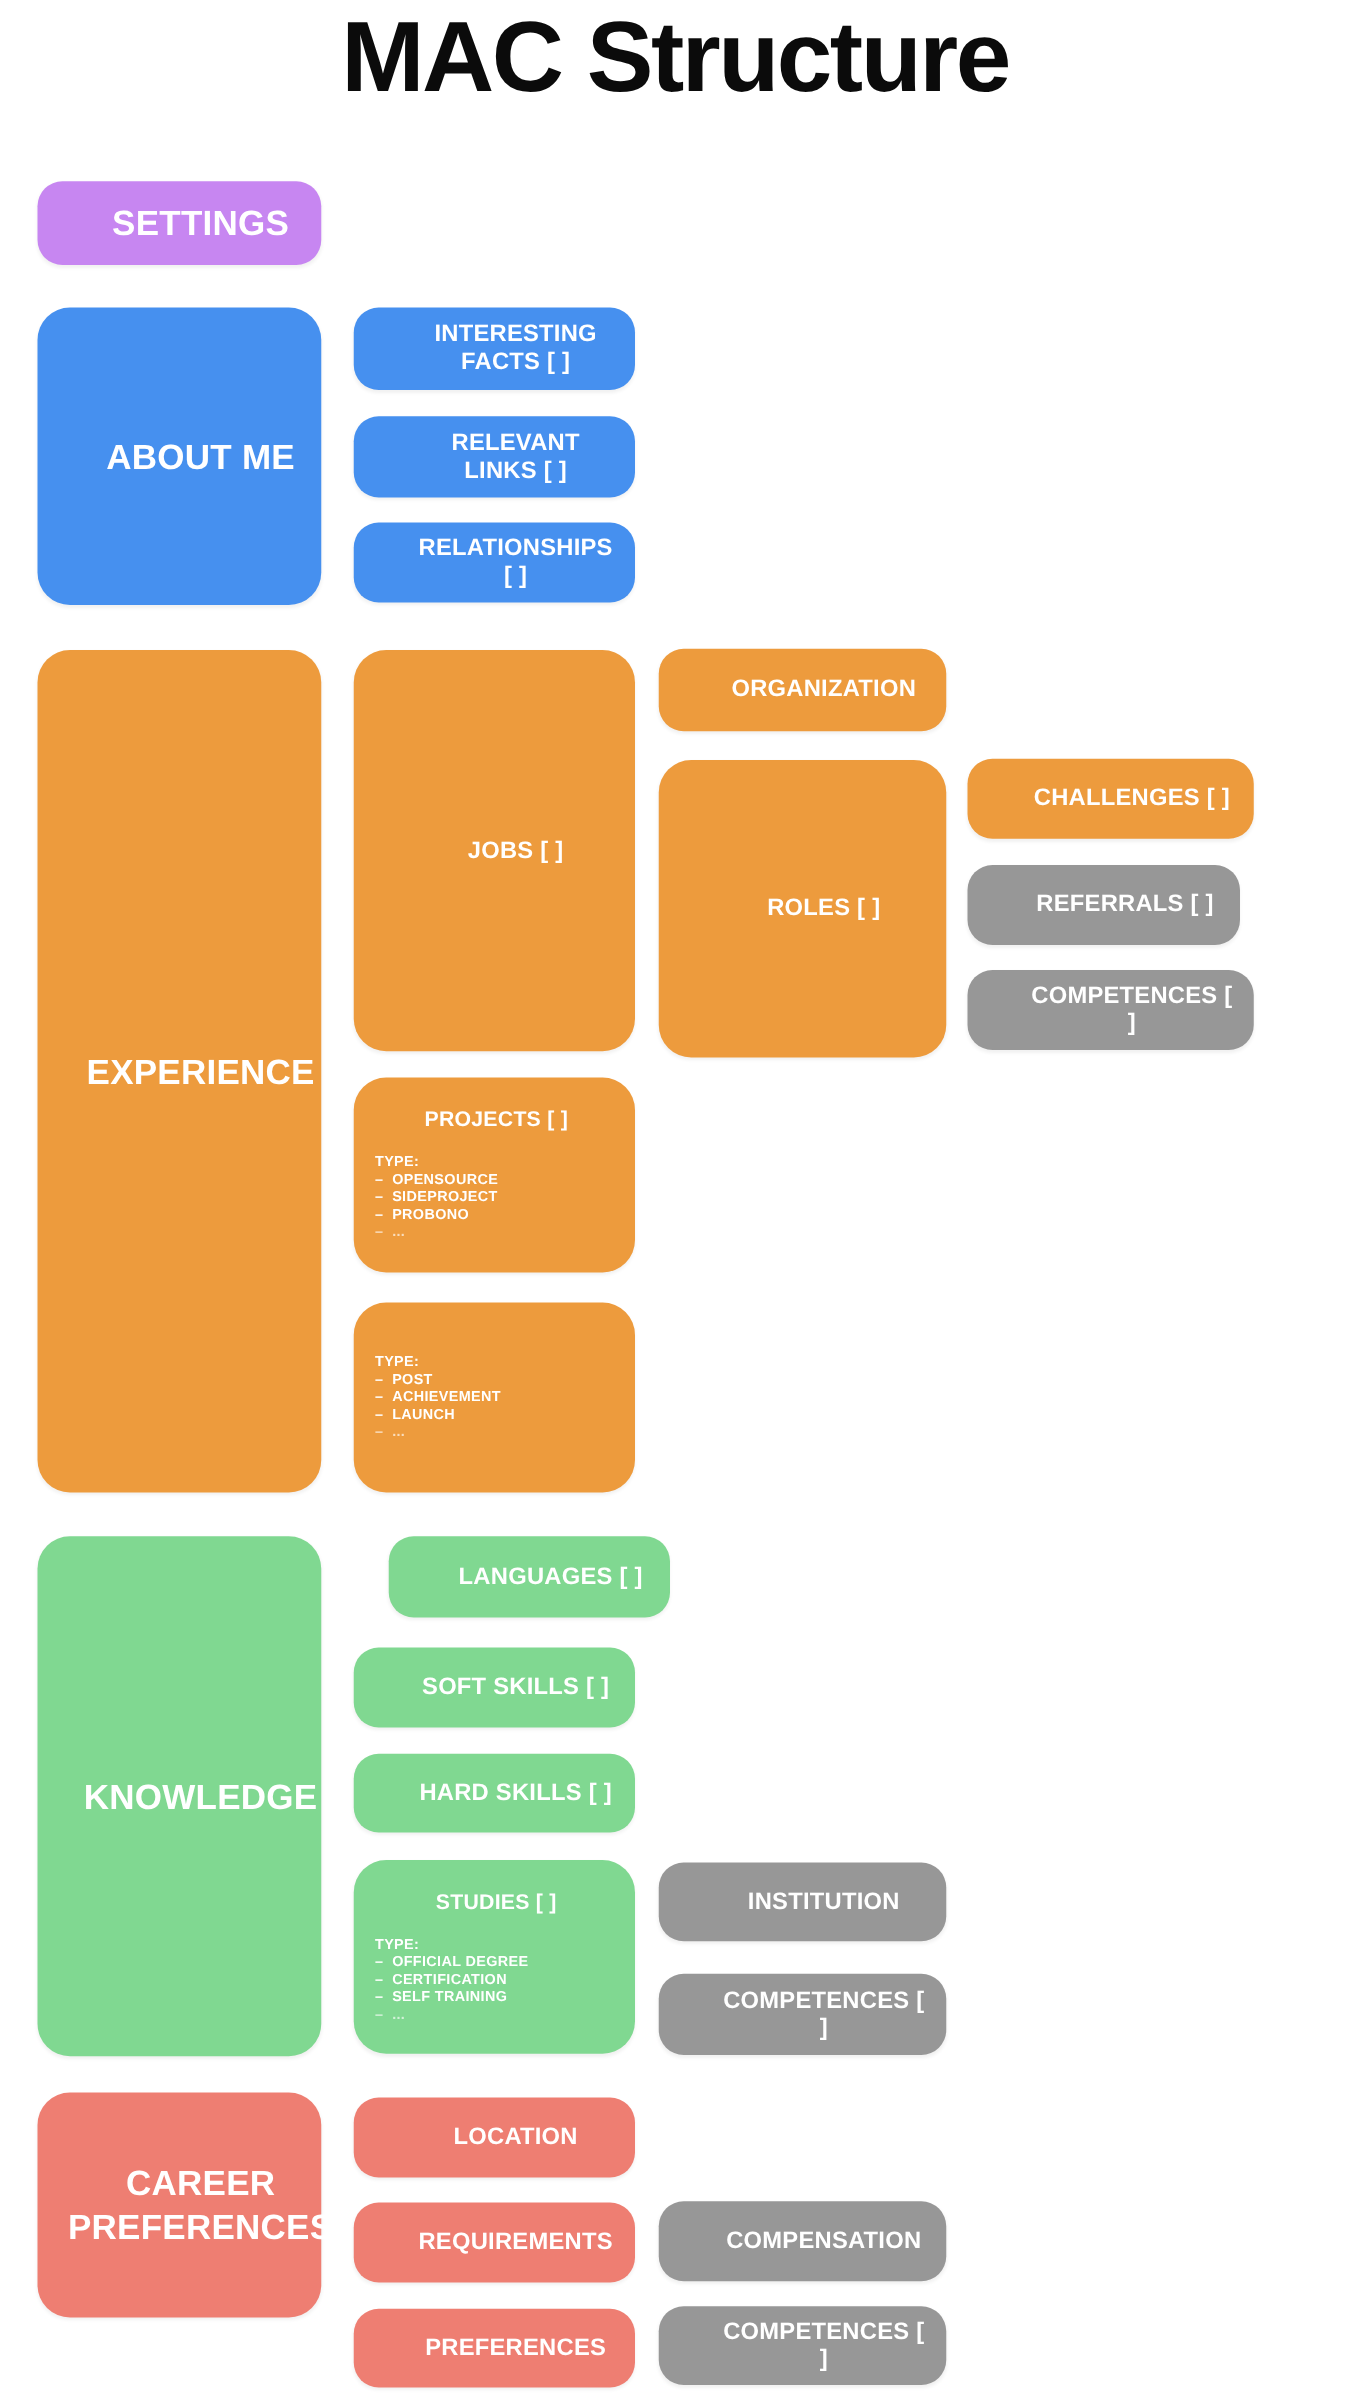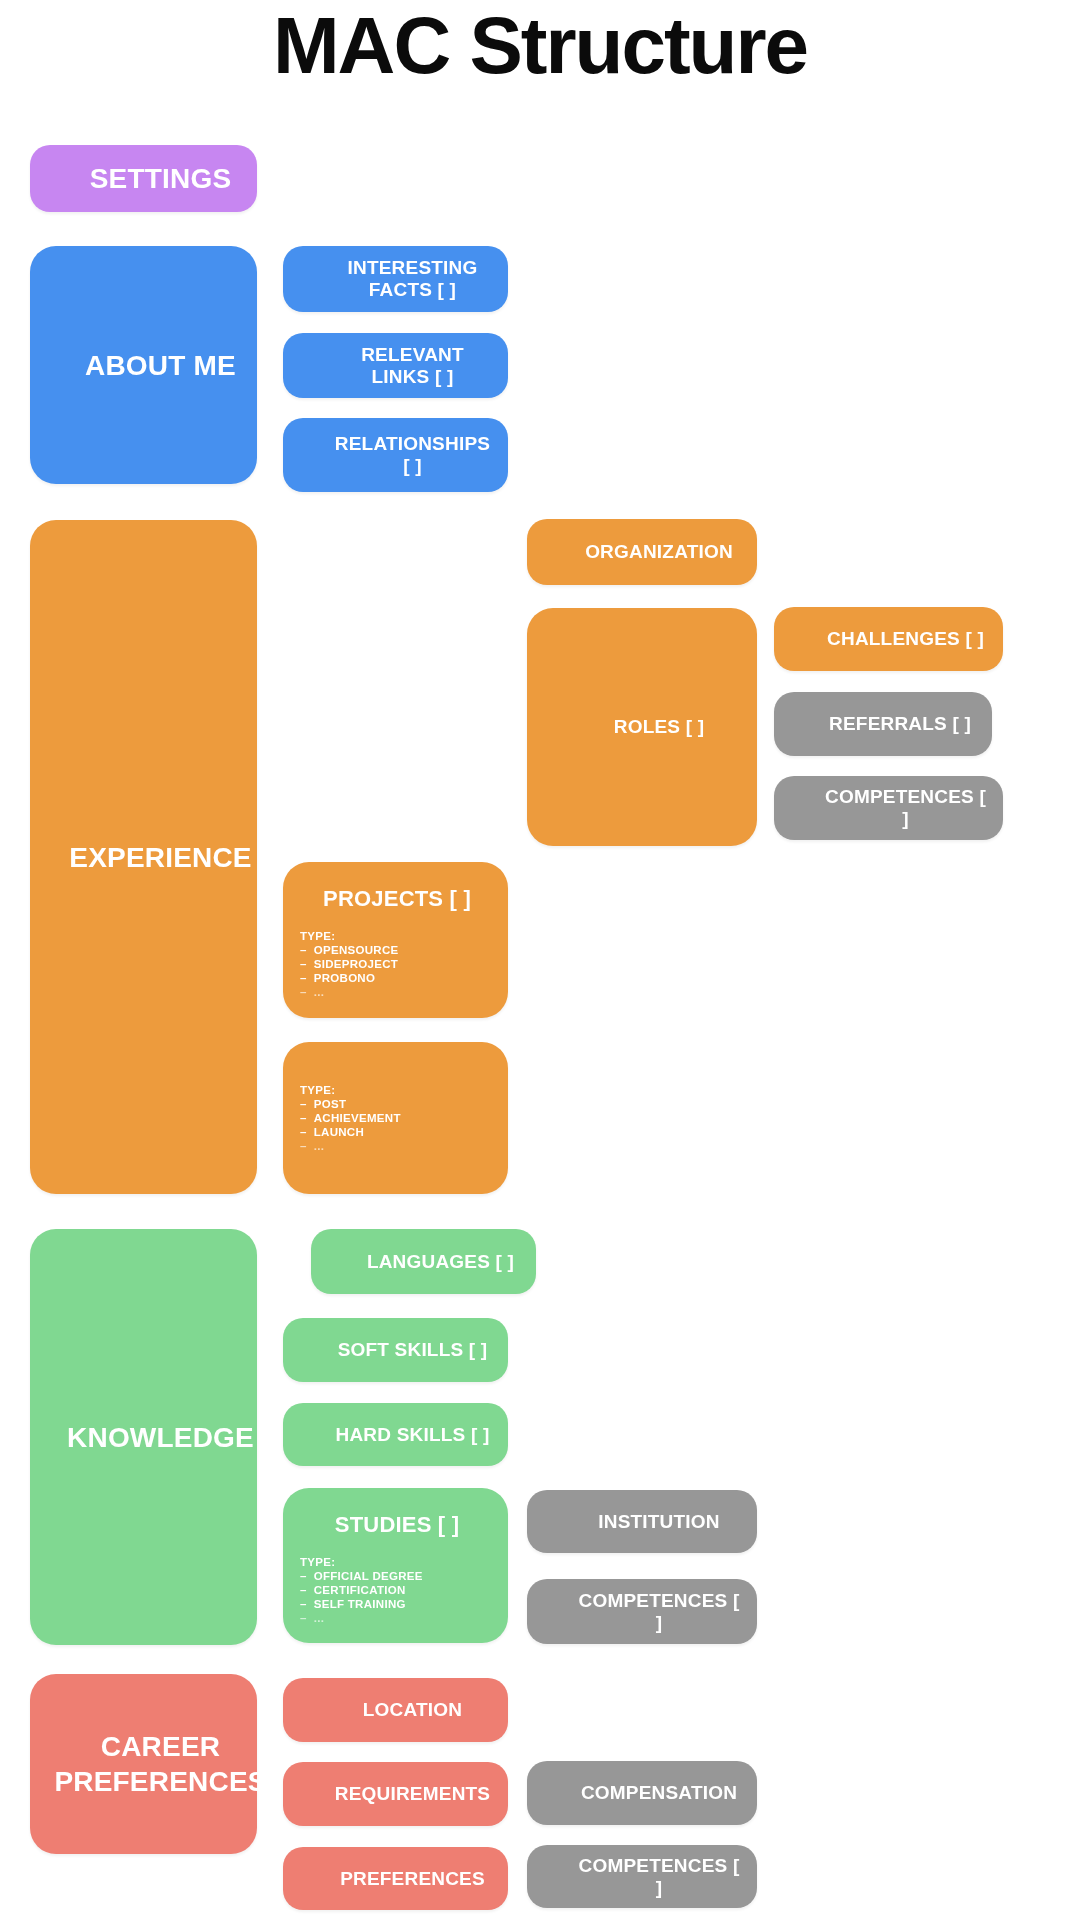--- a/index.html
+++ b/index.html
@@ -65,41 +65,41 @@
 
   
   .listbox {
     display: block;
     text-align: left;
     padding: 24px 14px 0 17px;
   }
   .listbox .box-title {
     display: block;
     text-align: center;
-    font-size: 22px;
+    font-size: 17px;
     font-weight: 700;
     letter-spacing: 0.2px;
   }
   .typelist {
     margin-top: 17px;
     font-size: 11.5px;
     font-weight: 700;
     line-height: 14px;
     letter-spacing: 0.3px;
   }
   .type-header { display: block; }
   .type-item { display: flex; gap: 7px; }
   .faded { opacity: 0.65; }
 
   
   .node-settings            { left:30px;  top:145px;  width:227px; height:67px; }
   .node-about-me            { left:30px;  top:246px;  width:227px; height:238px; }
   .node-interesting-facts   { left:283px; top:246px;  width:225px; height:66px; }
   .node-relevant-links      { left:283px; top:333px;  width:225px; height:65px; }
-  .node-relationships       { left:283px; top:418px;  width:225px; height:74px; }
+  .node-relationships       { left:283px; top:418px;  width:225px; height:64px; }
   .node-experience          { left:30px;  top:520px;  width:227px; height:674px; }
   .node-jobs                { left:283px; top:520px;  width:225px; height:321px; }
   .node-organization        { left:527px; top:519px;  width:230px; height:66px; }
   .node-roles               { left:527px; top:608px;  width:230px; height:238px; }
   .node-challenges          { left:774px; top:607px;  width:229px; height:64px; }
   .node-referrals           { left:774px; top:692px;  width:218px; height:64px; }
   .node-roles-competences   { left:774px; top:776px;  width:229px; height:64px; }
   .node-projects            { left:283px; top:862px;  width:225px; height:156px; }
   .node-public-artifacts    { left:283px; top:1042px; width:225px; height:152px; }
   .node-knowledge           { left:30px;  top:1229px; width:227px; height:416px; }
@@ -136,20 +136,23 @@
   <div class="box blue node-relevant-links">
     <span class="label-md pad-x">RELEVANT LINKS [ ]</span>
   </div>
   <div class="box blue node-relationships">
     <span class="label-md pad-x">RELATIONSHIPS [ ]</span>
   </div>
 
   <div class="box orange r-big node-experience">
     <span class="label-lg pad-x">EXPERIENCE</span>
   </div>
+  <div class="box orange r-big node-jobs">
+    <span class="label-md pad-x">JOBS [ ]</span>
+  </div>
   <div class="box orange node-organization">
     <span class="label-md pad-x">ORGANIZATION</span>
   </div>
   <div class="box orange r-big node-roles">
     <span class="label-md pad-x">ROLES [ ]</span>
   </div>
   <div class="box orange node-challenges">
     <span class="label-md pad-x">CHALLENGES [ ]</span>
   </div>
   <div class="box gray node-referrals">

